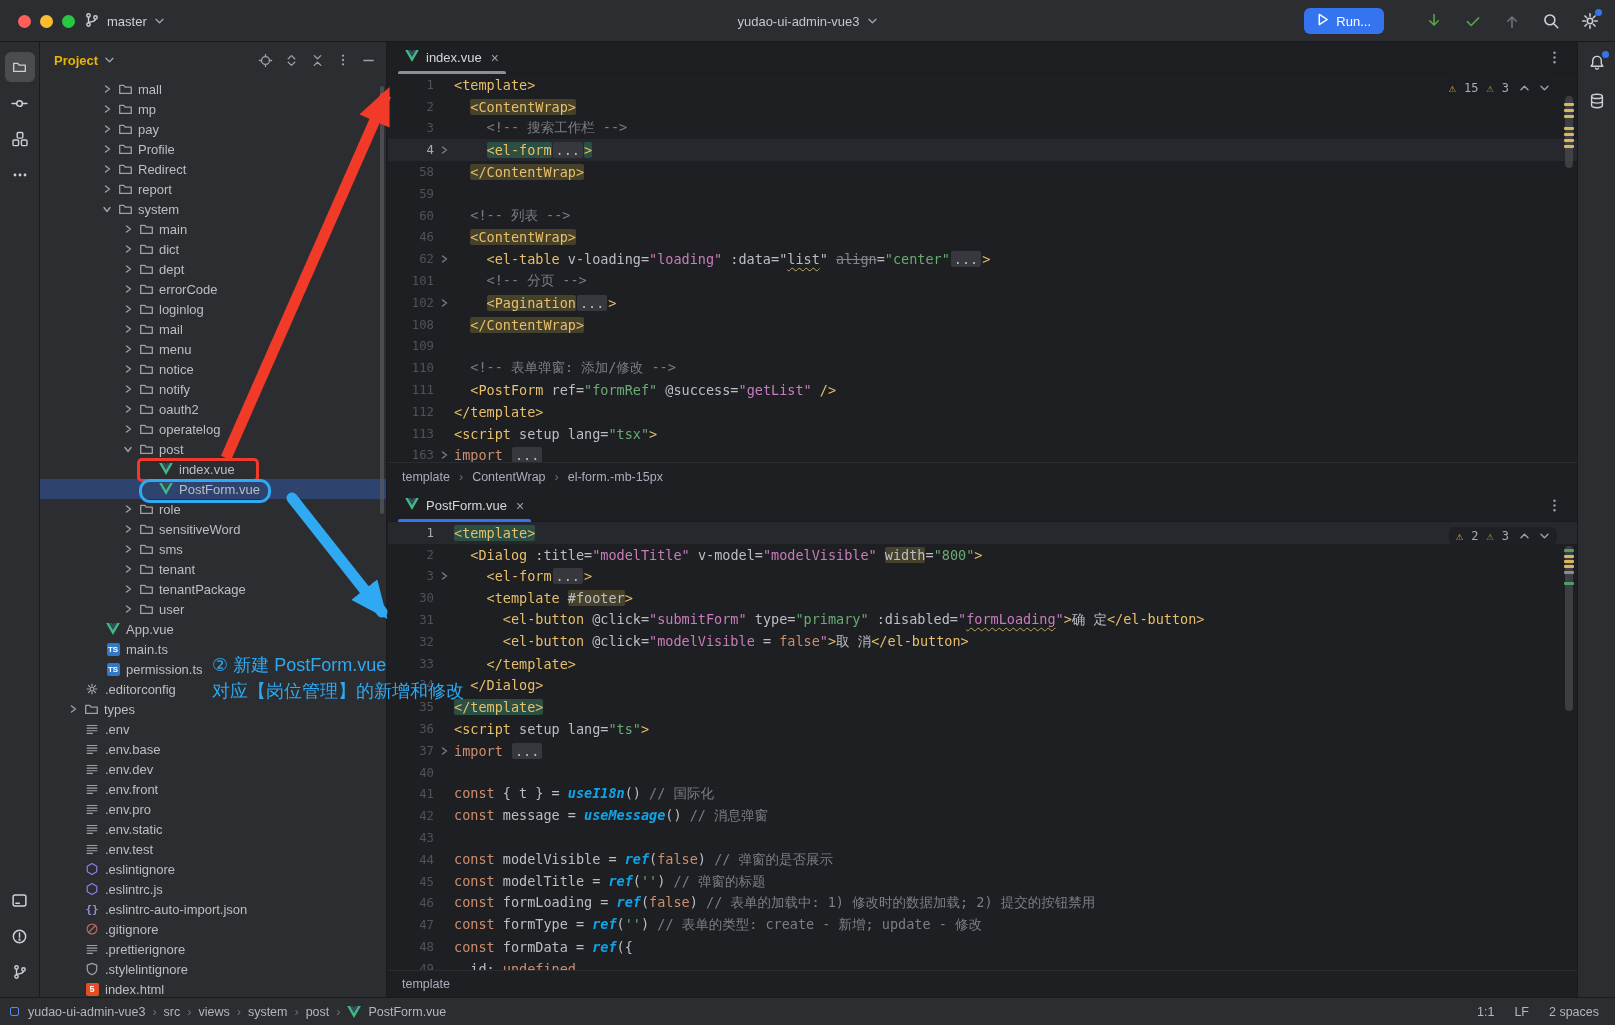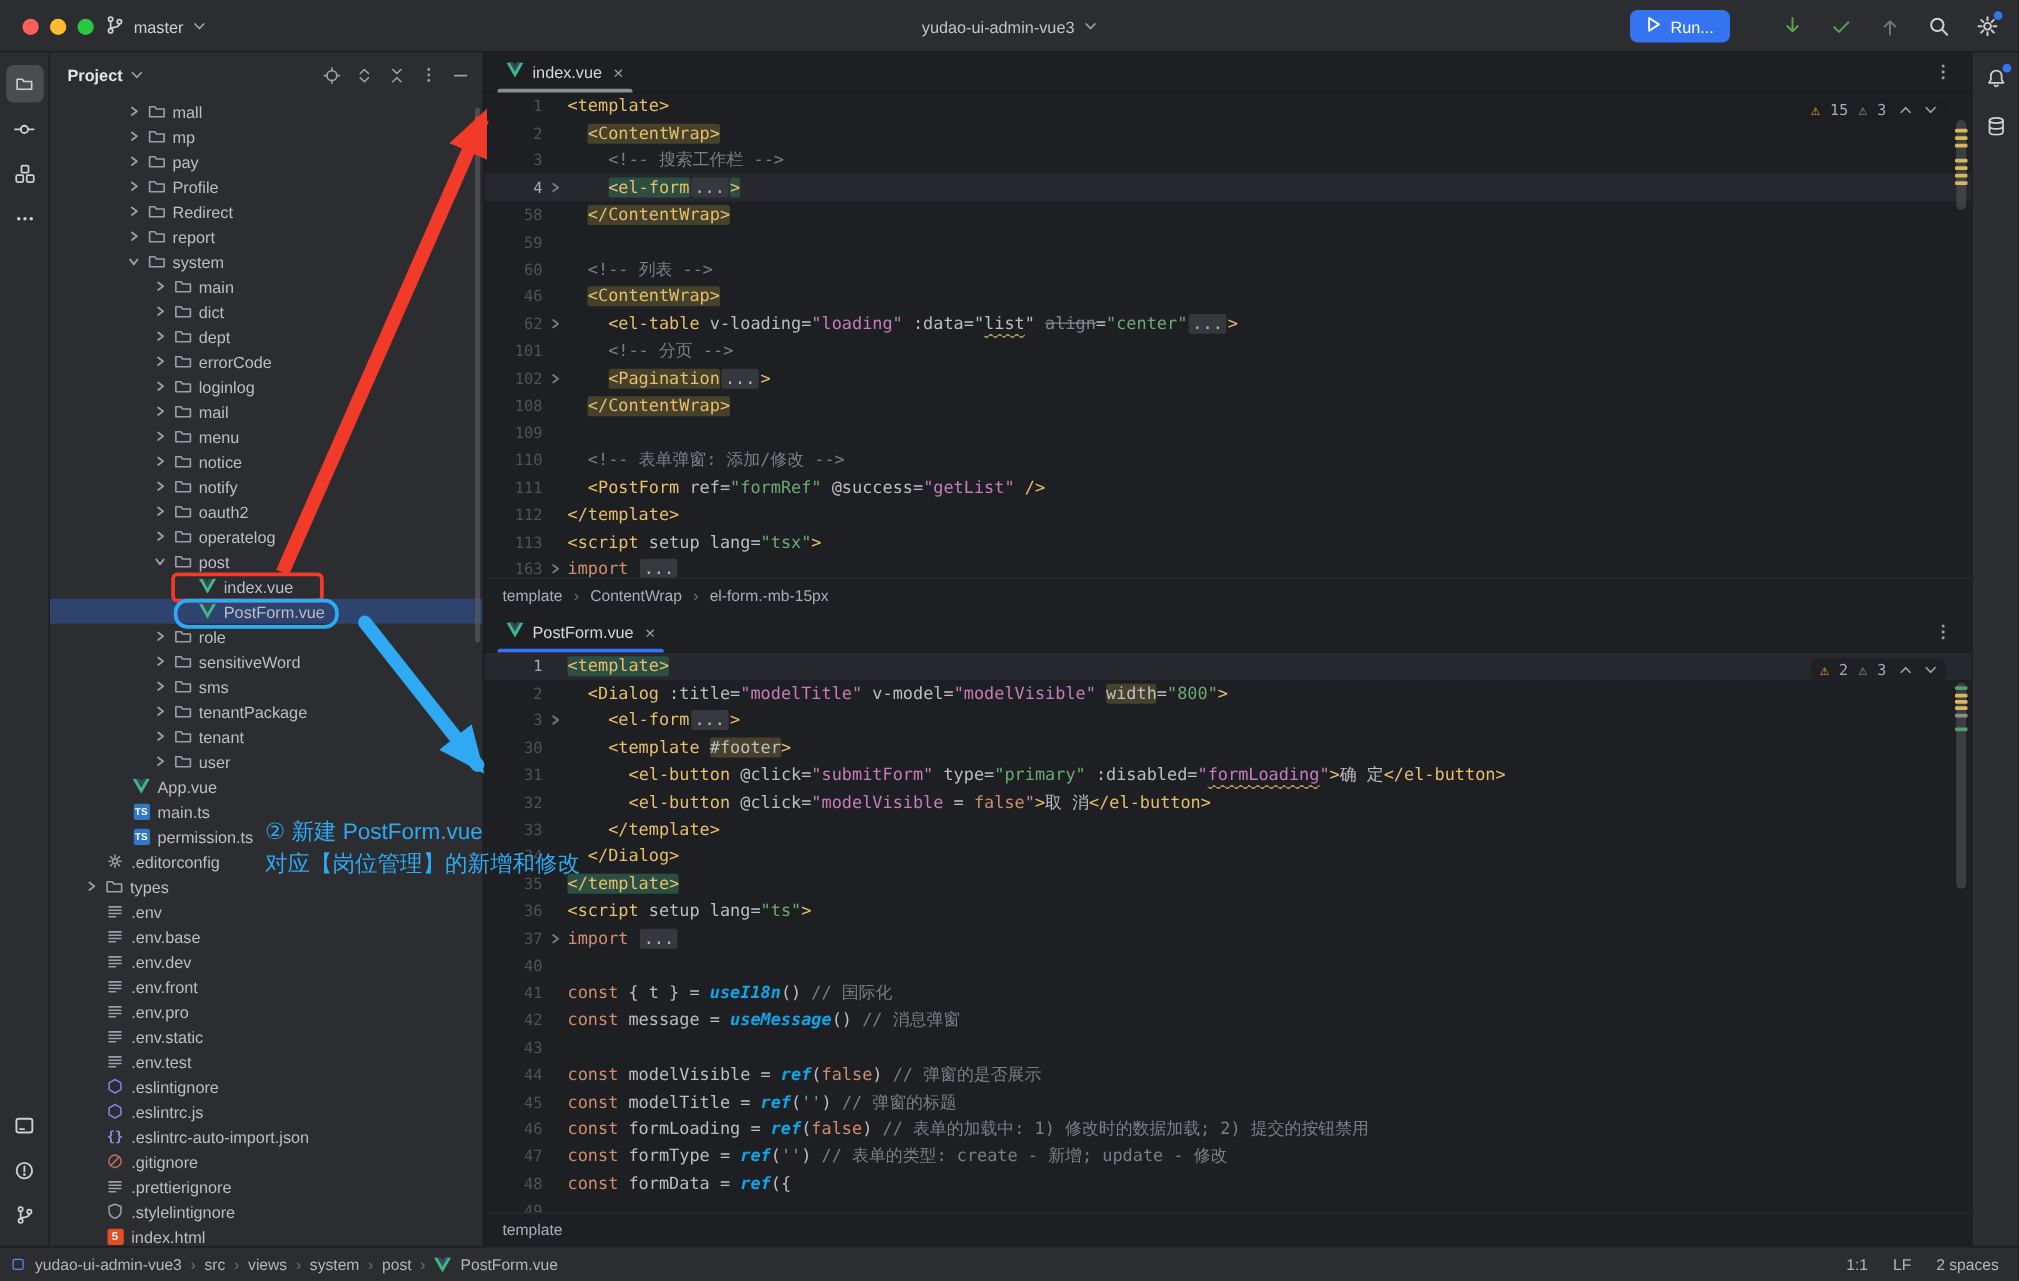--- a/index.html
+++ b/index.html
@@ -20,21 +20,21 @@
 
   
   .leftstrip{position:absolute;left:0;top:42px;bottom:28px;width:40px;background:#2B2D30;border-right:1px solid #1A1B1E;
              display:flex;flex-direction:column;align-items:center;padding:7px 0;}
   .tool{width:30px;height:30px;display:flex;align-items:center;justify-content:center;border-radius:6px;margin:3px 0;color:#CED0D6;}
   .tool.active{background:#4A4C4F;}
   .ls-spacer{flex:1;}
 
   
   .projectpanel{position:absolute;left:40px;top:42px;width:347px;bottom:28px;background:#2B2D30;border-right:1px solid #1A1B1E;overflow:hidden;}
-  .pp-header{height:36px;display:flex;padding:0 10px 0 14px;font-size:13px;color:#e5e5e5;font-weight:bold;}
+  .pp-header{height:36px;display:flex;padding:0 10px 0 14px;font-size:13px;color:#eab308;font-weight:bold;}
   .pp-title{display:flex;align-items:center;gap:6px;}
   .pp-actions{margin-left:auto;display:flex;gap:11px;color:#9DA0A8;align-items:center;}
   .tree{position:absolute;left:0;right:0;top:37px;bottom:0;overflow:hidden;}
   .trow{height:20px;display:flex;align-items:center;font-size:13px;color:#BCBEC4;white-space:nowrap;}
   .trow.selected{background:#2E436E;}
   .tchev{width:16px;flex:none;display:flex;justify-content:center;align-items:center;}
   .tchev .exp{transform:rotate(90deg);}
   .ticon{width:20px;flex:none;display:flex;justify-content:center;align-items:center;margin-right:3px;}
   .pp-scroll{position:absolute;right:2px;top:44px;width:4px;height:428px;background:#5A5D63;border-radius:2px;opacity:.65;}
 
@@ -579,34 +579,34 @@
           <span class="tchev">
             <svg width="10" height="10" viewBox="0 0 10 10" fill="none" stroke="#9DA0A8" stroke-width="1.4" stroke-linecap="round" stroke-linejoin="round">
               <polyline points="3.5,2 7.5,5 3.5,8"></polyline>
             </svg>
           </span>
           <span class="ticon">
             <svg width="15" height="15" viewBox="0 0 16 16" fill="none" stroke="#9DA0A8" stroke-width="1.4" stroke-linecap="round" stroke-linejoin="round">
               <path d="M1.8 3.6h4.4l1.4 1.9h6.6v6.7H1.8z"></path>
             </svg>
           </span>
+          <span>tenant</span>
+        </div>
+        <div class="trow" style="padding-left:80px">
+          <span class="tchev">
+            <svg width="10" height="10" viewBox="0 0 10 10" fill="none" stroke="#9DA0A8" stroke-width="1.4" stroke-linecap="round" stroke-linejoin="round">
+              <polyline points="3.5,2 7.5,5 3.5,8"></polyline>
+            </svg>
+          </span>
+          <span class="ticon">
+            <svg width="15" height="15" viewBox="0 0 16 16" fill="none" stroke="#9DA0A8" stroke-width="1.4" stroke-linecap="round" stroke-linejoin="round">
+              <path d="M1.8 3.6h4.4l1.4 1.9h6.6v6.7H1.8z"></path>
+            </svg>
+          </span>
           <span>tenantPackage</span>
-        </div>
-        <div class="trow" style="padding-left:80px">
-          <span class="tchev">
-            <svg width="10" height="10" viewBox="0 0 10 10" fill="none" stroke="#9DA0A8" stroke-width="1.4" stroke-linecap="round" stroke-linejoin="round">
-              <polyline points="3.5,2 7.5,5 3.5,8"></polyline>
-            </svg>
-          </span>
-          <span class="ticon">
-            <svg width="15" height="15" viewBox="0 0 16 16" fill="none" stroke="#9DA0A8" stroke-width="1.4" stroke-linecap="round" stroke-linejoin="round">
-              <path d="M1.8 3.6h4.4l1.4 1.9h6.6v6.7H1.8z"></path>
-            </svg>
-          </span>
-          <span>tenant</span>
         </div>
         <div class="trow" style="padding-left:80px">
           <span class="tchev">
             <svg width="10" height="10" viewBox="0 0 10 10" fill="none" stroke="#9DA0A8" stroke-width="1.4" stroke-linecap="round" stroke-linejoin="round">
               <polyline points="3.5,2 7.5,5 3.5,8"></polyline>
             </svg>
           </span>
           <span class="ticon">
             <svg width="15" height="15" viewBox="0 0 16 16" fill="none" stroke="#9DA0A8" stroke-width="1.4" stroke-linecap="round" stroke-linejoin="round">
               <path d="M1.8 3.6h4.4l1.4 1.9h6.6v6.7H1.8z"></path>
@@ -911,21 +911,21 @@
               </svg></span></span><span class="codeseg"><span class="c-kw">import</span><span class="c-pl"> </span><span class="c-fd">...</span></span></div>
         <div class="crow"><span class="ln">40</span><span class="foldcol"></span><span class="codeseg"></span></div>
         <div class="crow"><span class="ln">41</span><span class="foldcol"></span><span class="codeseg"><span class="c-kw">const</span><span class="c-pl"> { t } = </span><span class="c-fn">useI18n</span><span class="c-pl">() </span><span class="c-cm">// 国际化</span></span></div>
         <div class="crow"><span class="ln">42</span><span class="foldcol"></span><span class="codeseg"><span class="c-kw">const</span><span class="c-pl"> message = </span><span class="c-fn">useMessage</span><span class="c-pl">() </span><span class="c-cm">// 消息弹窗</span></span></div>
         <div class="crow"><span class="ln">43</span><span class="foldcol"></span><span class="codeseg"></span></div>
         <div class="crow"><span class="ln">44</span><span class="foldcol"></span><span class="codeseg"><span class="c-kw">const</span><span class="c-pl"> modelVisible = </span><span class="c-fn">ref</span><span class="c-pl">(</span><span class="c-kw">false</span><span class="c-pl">) </span><span class="c-cm">// 弹窗的是否展示</span></span></div>
         <div class="crow"><span class="ln">45</span><span class="foldcol"></span><span class="codeseg"><span class="c-kw">const</span><span class="c-pl"> modelTitle = </span><span class="c-fn">ref</span><span class="c-pl">(</span><span class="c-sg">''</span><span class="c-pl">) </span><span class="c-cm">// 弹窗的标题</span></span></div>
         <div class="crow"><span class="ln">46</span><span class="foldcol"></span><span class="codeseg"><span class="c-kw">const</span><span class="c-pl"> formLoading = </span><span class="c-fn">ref</span><span class="c-pl">(</span><span class="c-kw">false</span><span class="c-pl">) </span><span class="c-cm">// 表单的加载中: 1) 修改时的数据加载; 2) 提交的按钮禁用</span></span></div>
         <div class="crow"><span class="ln">47</span><span class="foldcol"></span><span class="codeseg"><span class="c-kw">const</span><span class="c-pl"> formType = </span><span class="c-fn">ref</span><span class="c-pl">(</span><span class="c-sg">''</span><span class="c-pl">) </span><span class="c-cm">// 表单的类型: create - 新增; update - 修改</span></span></div>
         <div class="crow"><span class="ln">48</span><span class="foldcol"></span><span class="codeseg"><span class="c-kw">const</span><span class="c-pl"> formData = </span><span class="c-fn">ref</span><span class="c-pl">({</span></span></div>
-        <div class="crow"><span class="ln">49</span><span class="foldcol"></span></div>
+        <div class="crow"><span class="ln">49</span><span class="foldcol"></span><span class="codeseg"><span class="c-pl">  id: </span><span class="c-kw">undefined</span></span></div>
       <div class="inspections">
         <span class="warn-tri">⚠</span>
         <span>2</span>
         <span class="weak-tri">⚠</span>
         <span>3</span>
         <span class="insp-chevs" id="insp-chev-bottom">
             <span style="display:flex;transform:rotate(180deg)">
               <svg width="11" height="10" viewBox="0 0 11 10" fill="none" stroke="#9DA0A8" stroke-width="1.4" stroke-linecap="round" stroke-linejoin="round">
                 <polyline points="2,3.2 5.5,6.8 9,3.2"></polyline>
               </svg>

